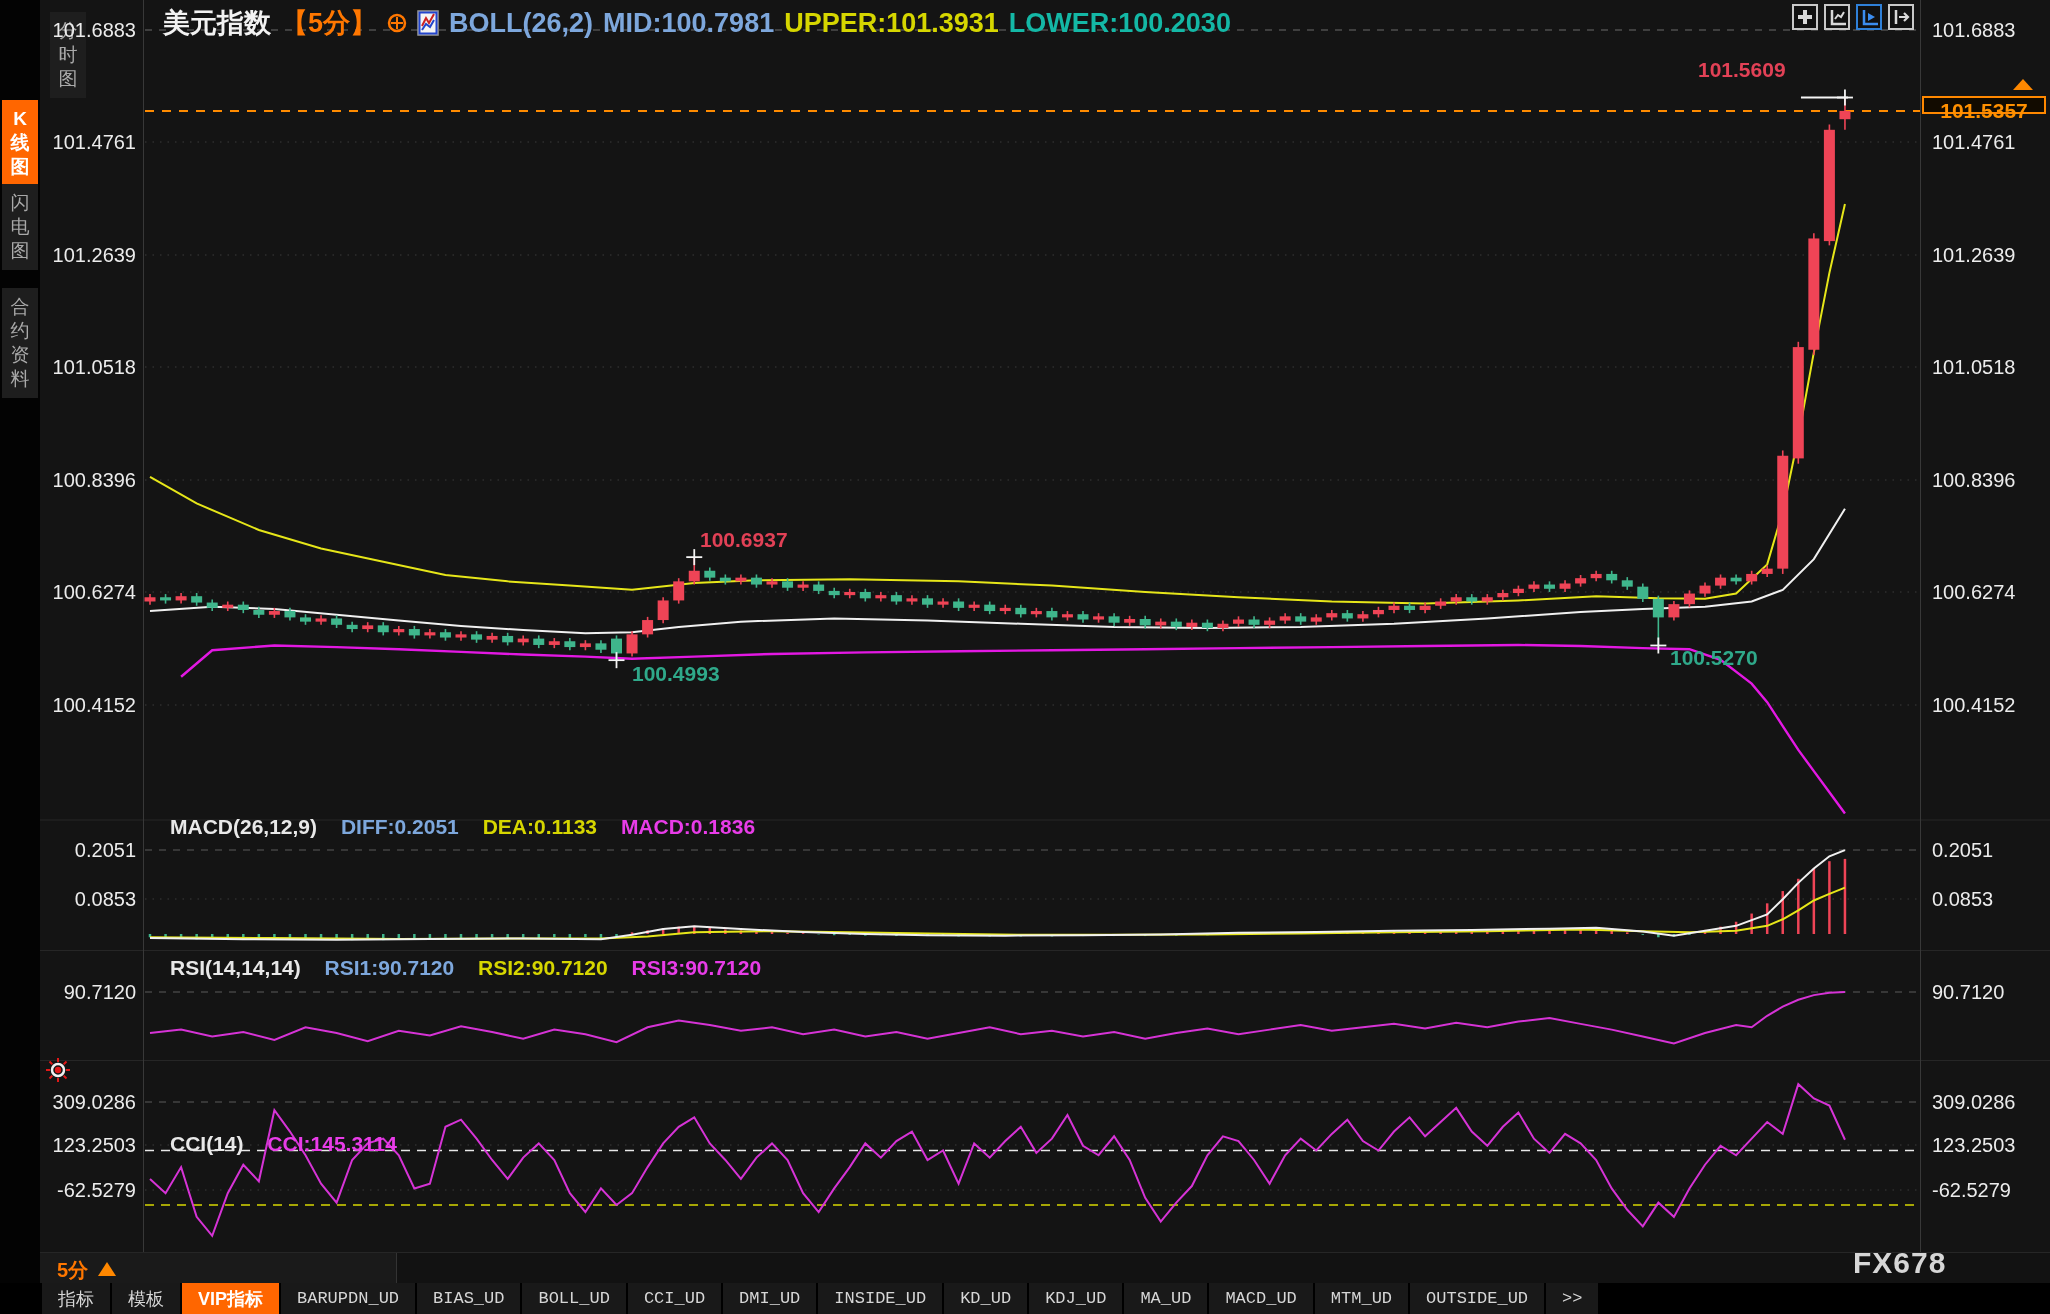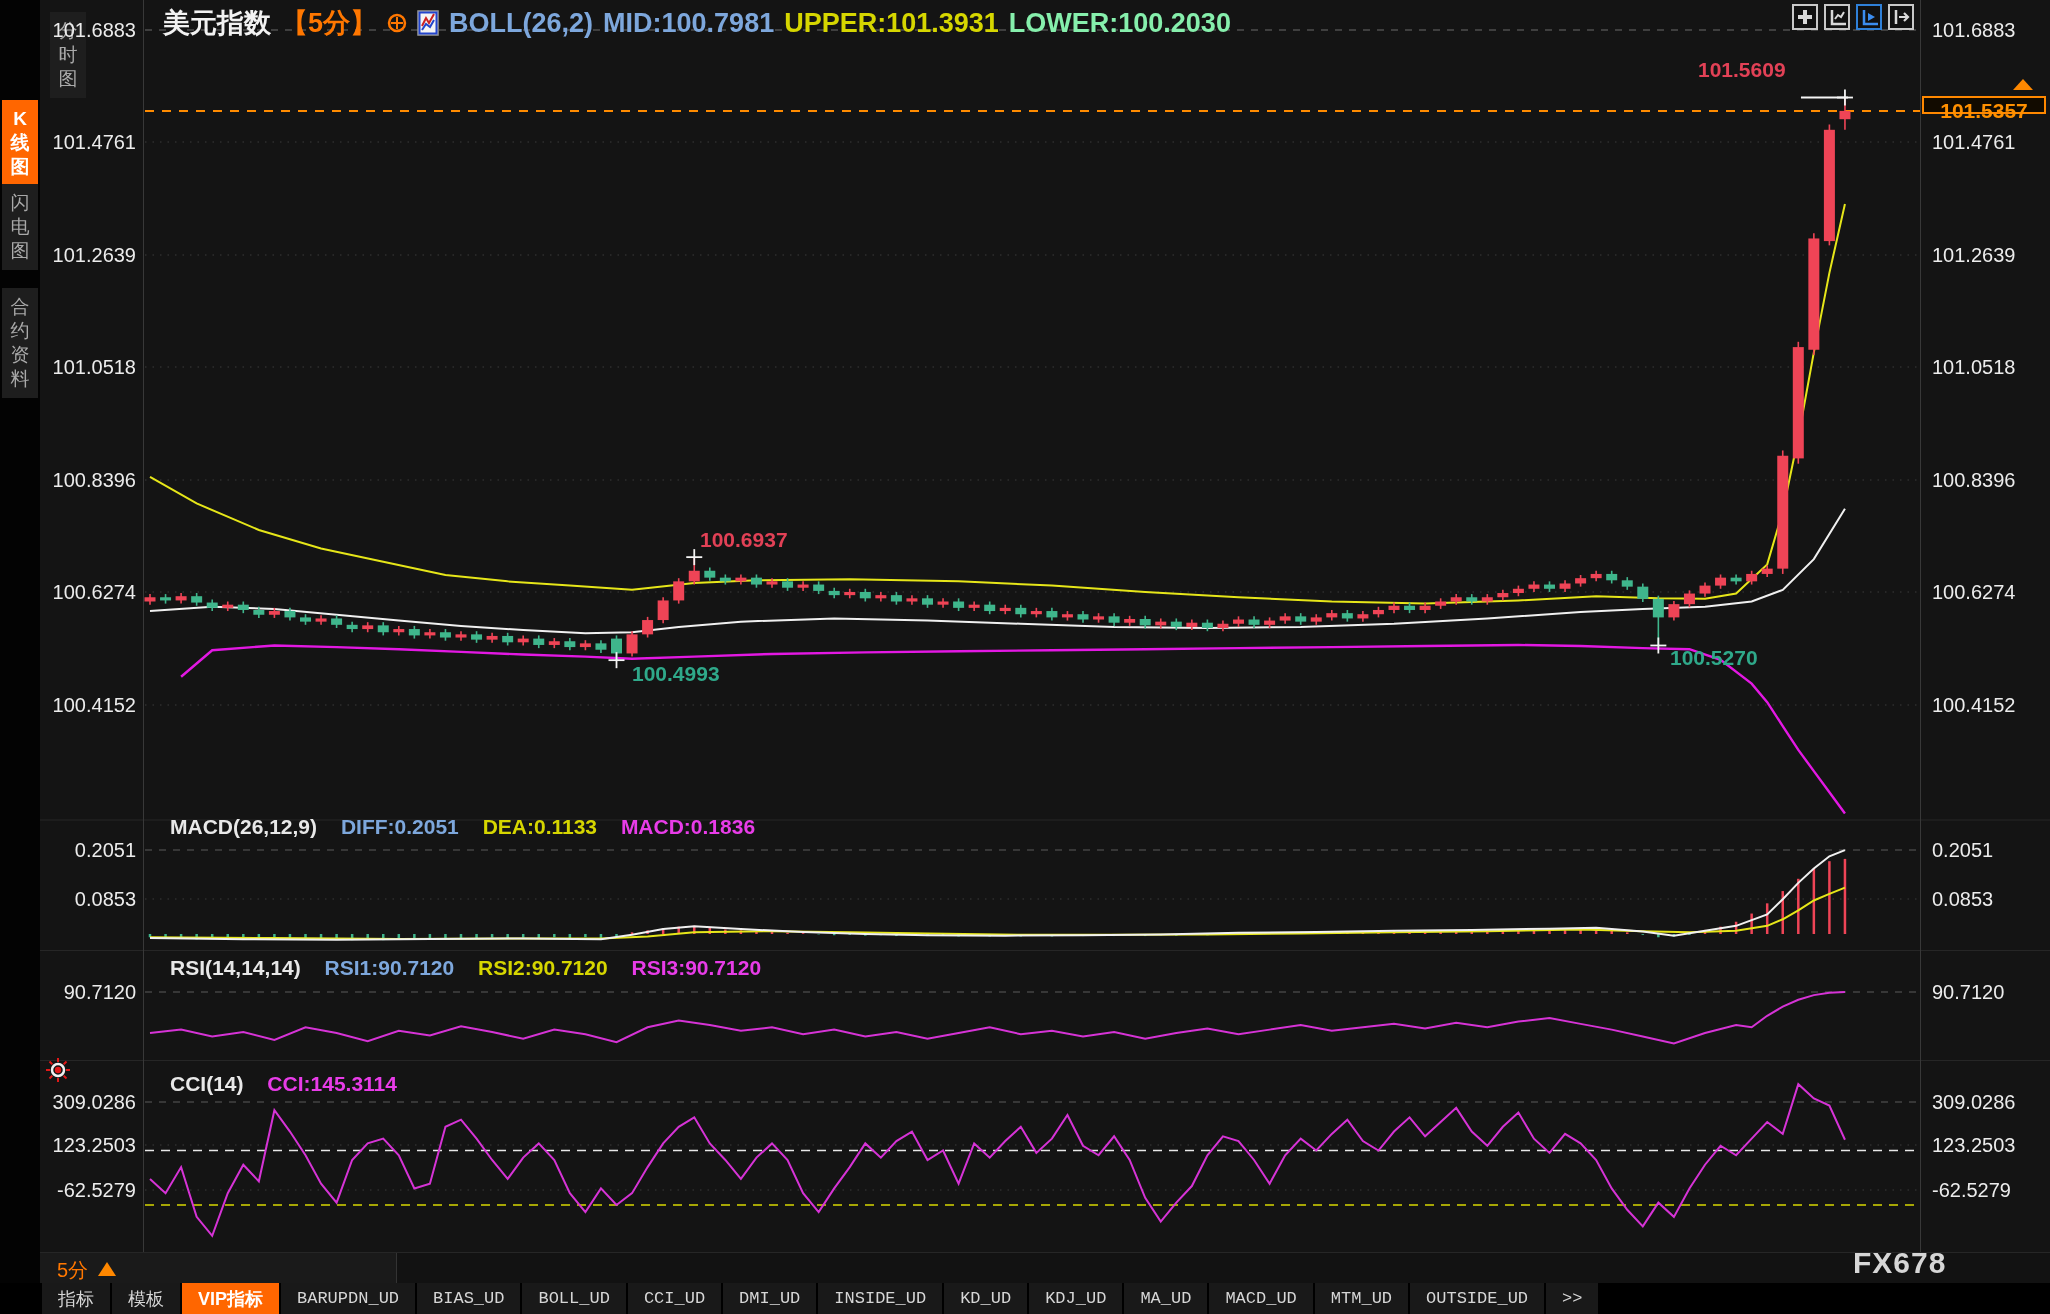--- a/index.html
+++ b/index.html
@@ -12,21 +12,21 @@
              background:#1e1e1e;color:#a9a9a9;font-size:19px;line-height:24px;
              text-align:center;word-break:break-all;cursor:pointer;}
   .side-item.active{background:#ff6600;color:#fff;font-weight:bold;}
   
   #header{position:absolute;left:163px;top:5px;display:flex;align-items:center;gap:10px;
           font-size:27px;font-weight:bold;white-space:nowrap;}
   .h-symbol{color:#f2f2f2;}
   .h-period{color:#ff7700;}
   .h-mid{color:#7da7dc;}
   .h-upper{color:#d6d600;}
-  .h-lower{color:#86efac;}
+  .h-lower{color:#14b8a6;}
   
   #toolbar{position:absolute;left:1792px;top:4px;display:flex;gap:6px;}
   .tool{width:26px;height:26px;border:2px solid #c8c8c8;box-sizing:border-box;
         display:flex;align-items:center;justify-content:center;background:#101010;cursor:pointer;}
   .tool.active{border-color:#2f80d8;}
   
   .axlbl{position:absolute;font-size:20px;color:#ececec;line-height:24px;}
   .axl{left:36px;width:100px;text-align:right;}
   .axr{left:1932px;width:116px;text-align:left;}
   
@@ -42,21 +42,21 @@
               border-bottom:11px solid #ff8800;}
   
   .pane-head{position:absolute;left:170px;font-size:21px;font-weight:bold;white-space:nowrap;}
   .pane-head span{margin-right:18px;}
   .c-white{color:#e8e8e8;} .c-blue{color:#7da7dc;} .c-yellow{color:#d6d600;} .c-mag{color:#e83ce8;}
   
   #timerow{position:absolute;left:40px;top:1252px;right:0;height:31px;background:#121212;
            border-top:1px solid #262626;}
   #timerow .block{position:absolute;left:0;top:0;width:356px;height:100%;
                   background:#1a1a1a;border-right:1px solid #333;}
-  #period-flag{position:absolute;left:17px;top:4px;color:#ff7700;font-size:20px;font-weight:normal;}
+  #period-flag{position:absolute;left:17px;top:4px;color:#ff7700;font-size:20px;font-weight:bold;}
   #period-tri{position:absolute;left:58px;top:9px;width:0;height:0;
               border-left:9px solid transparent;border-right:9px solid transparent;
               border-bottom:14px solid #ff8800;}
   #watermark{position:absolute;left:1853px;top:1246px;font-size:30px;color:#d6d6d6;
              letter-spacing:1px;font-weight:bold;}
   
   #tabbar{position:absolute;left:0;top:1283px;right:0;height:31px;background:#000;
           display:flex;gap:2px;padding-left:42px;box-sizing:border-box;}
   .tab{background:#191919;color:#d6d6d6;font-family:"Liberation Mono",monospace;
        font-size:17px;display:flex;align-items:center;padding:0 16px;cursor:pointer;
@@ -527,21 +527,21 @@
   <span class="c-blue">DIFF:0.2051</span>
   <span class="c-yellow">DEA:0.1133</span>
   <span class="c-mag">MACD:0.1836</span>
 </div>
 <div class="pane-head" style="top:956px;">
   <span class="c-white">RSI(14,14,14)</span>
   <span class="c-blue">RSI1:90.7120</span>
   <span class="c-yellow">RSI2:90.7120</span>
   <span class="c-mag">RSI3:90.7120</span>
 </div>
-<div class="pane-head" style="top:1072px;">
+<div class="pane-head" style="top:1132px;">
   <span class="c-white">CCI(14)</span>
   <span class="c-mag">CCI:145.3114</span>
 </div>
 
 <div class="swing red" style="left:1698px;top:58px;">101.5609</div>
 <div class="swing red" style="left:700px;top:528px;">100.6937</div>
 <div class="swing green" style="left:632px;top:662px;">100.4993</div>
 <div class="swing green" style="left:1670px;top:646px;">100.5270</div>
 
 <div id="pricearrow"></div>

